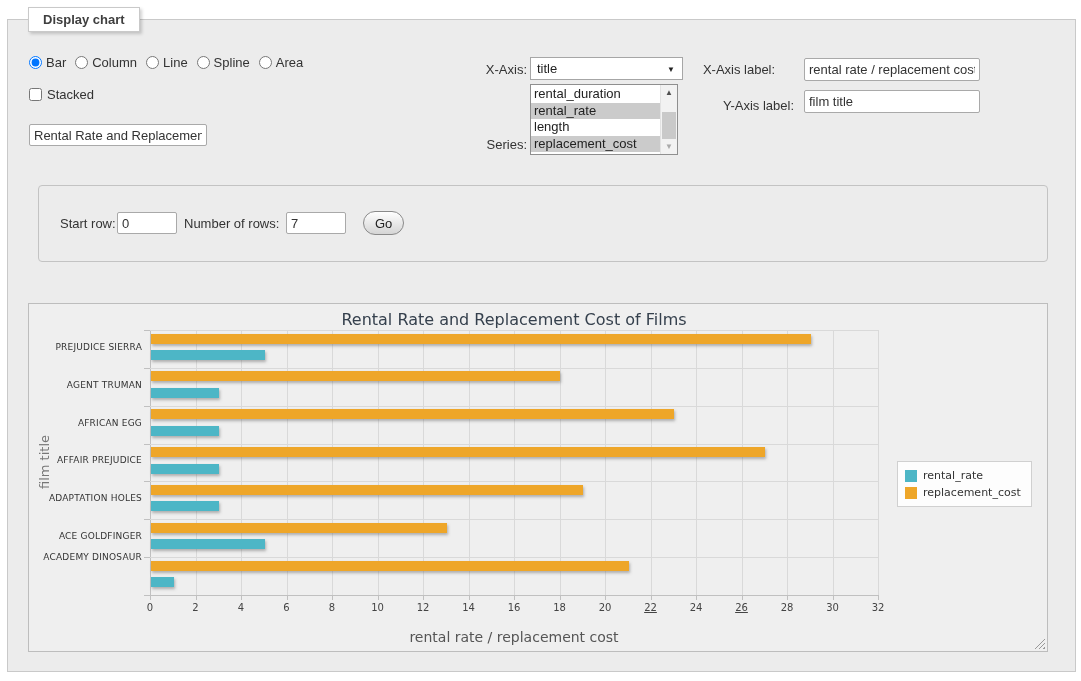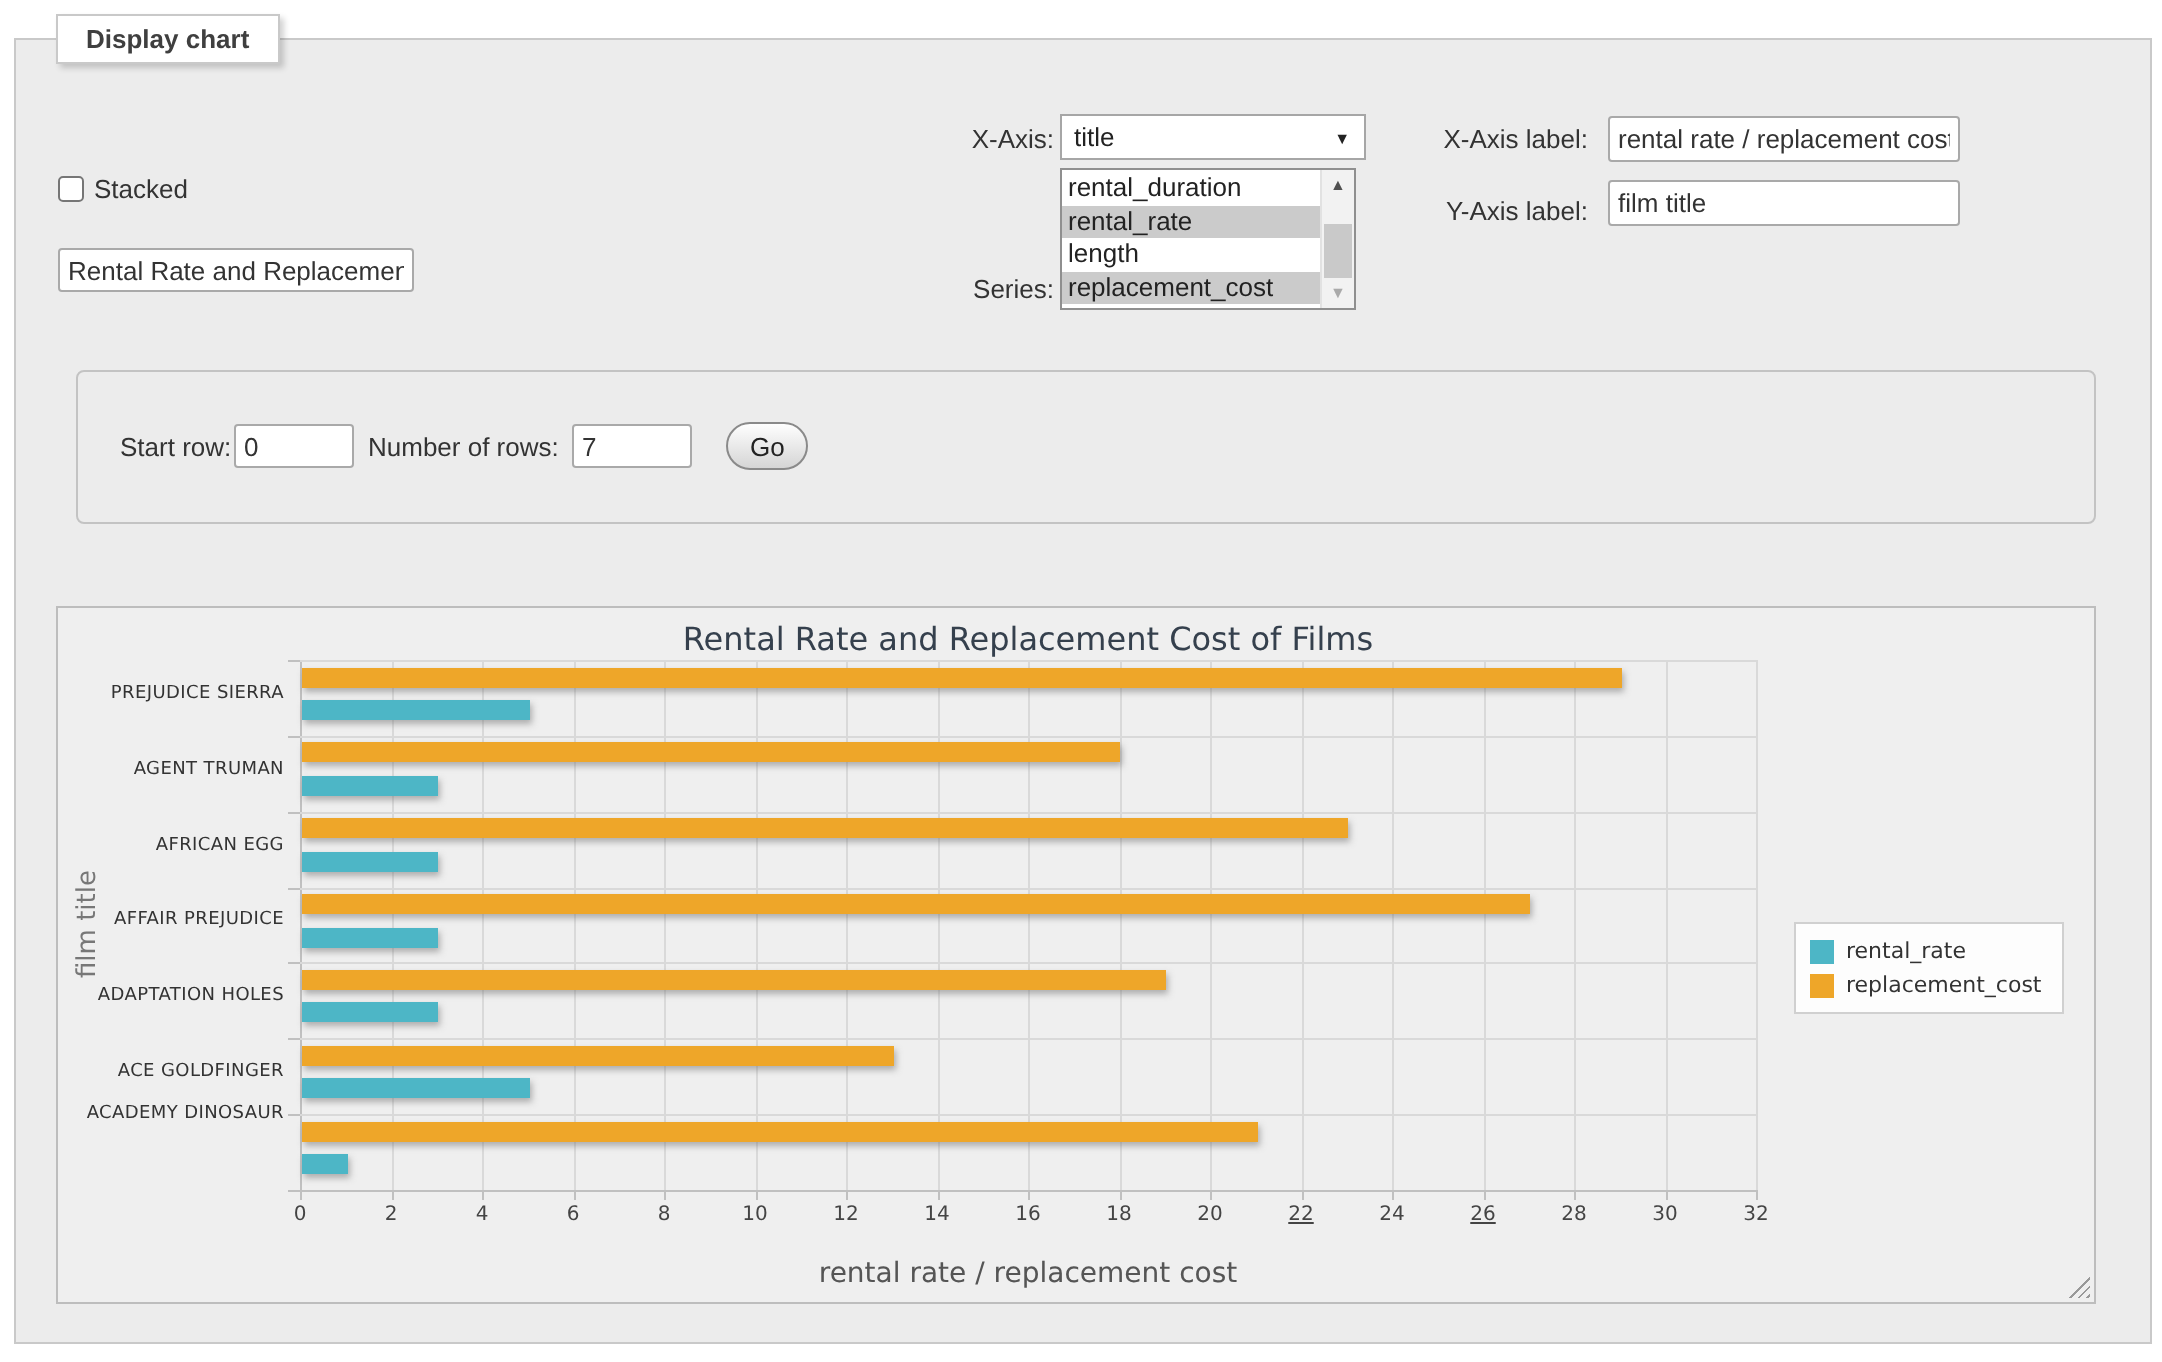--- a/index.html
+++ b/index.html
@@ -31,21 +31,21 @@
   #series-options{position:absolute;left:0;top:1px;right:17px}
   .lb-opt{font-size:13px;color:#222;line-height:16.5px;padding-left:3px;white-space:nowrap}
   .lb-opt.sel{background:#cbcbcb}
   .sb{position:absolute;right:0;top:0;bottom:0;width:17px;background:#f2f2f2;border-left:1px solid #e2e2e2}
   .sb-btn{position:absolute;left:0;width:16px;height:15px;text-align:center;font-size:8px;line-height:15px}
   .sb-btn.up{top:0;color:#505050}
   .sb-btn.down{bottom:0;color:#aaa}
   .sb-thumb{position:absolute;left:1px;top:27px;width:14px;height:27px;background:#c9c9c9}
 
   
-  #xlab-lbl{left:676px;top:42px;width:110px;text-align:right}
+  #xlab-lbl{left:676px;top:42px;width:110px;text-align:center}
   #xlab-input{left:796px;top:38px;width:176px;height:23px}
   #ylab-lbl{left:676px;top:78px;width:110px;text-align:right}
   #ylab-input{left:796px;top:70px;width:176px;height:23px}
 
   
   #rows-panel{position:absolute;left:30px;top:165px;width:1010px;height:77px;border:1px solid #c3c3c3;border-radius:4px}
   #rows-panel .flabel{top:30px}
   #start-lbl{left:21px}
   #start-input{left:78px;top:26px;width:60px;height:22px}
   #nrows-lbl{left:145px}
@@ -75,20 +75,42 @@
   #resize-handle{position:absolute;right:2px;bottom:2px;width:11px;height:11px;background:repeating-linear-gradient(135deg,transparent 0 2px,#999 2px 3px);clip-path:polygon(100% 0,100% 100%,0 100%)}
 </style>
 </head>
 <body>
 
 <div id="page">
   <div id="panel-legend">Display chart</div>
 
   <div id="fieldset">
 
+    <div id="radio-row">
+        <label class="radio-item">
+          <input type="radio" name="ctype" checked="" style="">
+          <span>Bar</span>
+        </label>
+        <label class="radio-item">
+          <input type="radio" name="ctype" style="">
+          <span>Column</span>
+        </label>
+        <label class="radio-item">
+          <input type="radio" name="ctype" style="">
+          <span>Line</span>
+        </label>
+        <label class="radio-item">
+          <input type="radio" name="ctype" style="">
+          <span>Spline</span>
+        </label>
+        <label class="radio-item">
+          <input type="radio" name="ctype" style="">
+          <span>Area</span>
+        </label>
+      </div>
 
     <label id="stacked-row">
       <input type="checkbox" style="">
       <span>Stacked</span>
     </label>
 
     <input id="title-input" class="tinput" value="Rental Rate and Replacement Cost of Films" style="">
 
     <div class="flabel" id="xaxis-lbl">X-Axis:</div>
     <div id="xaxis-select">

